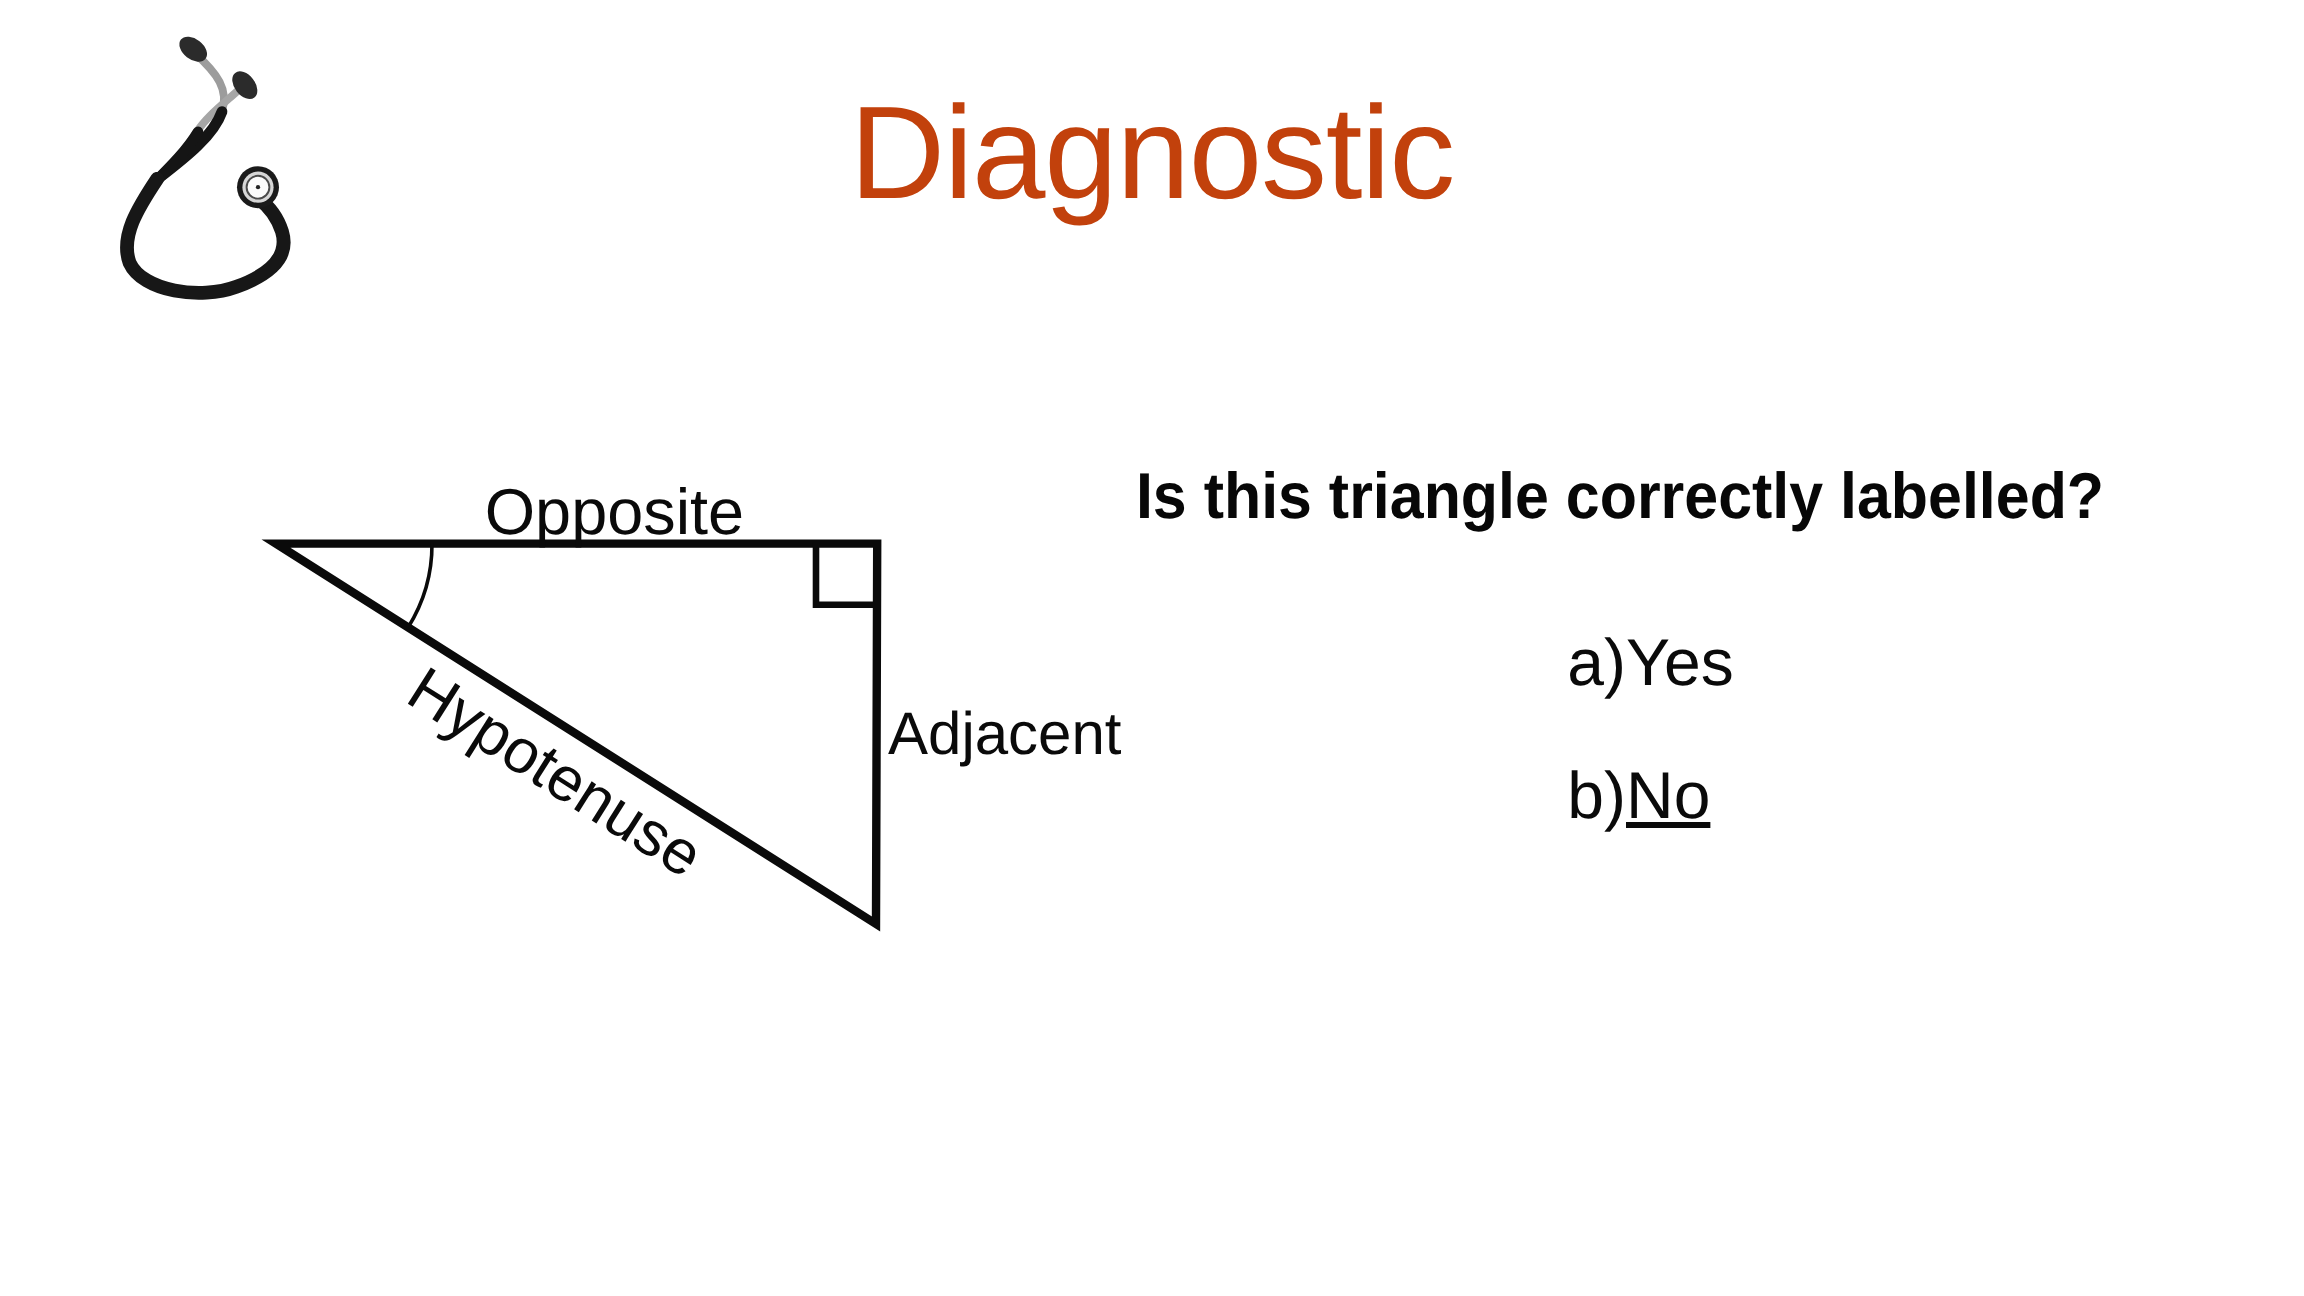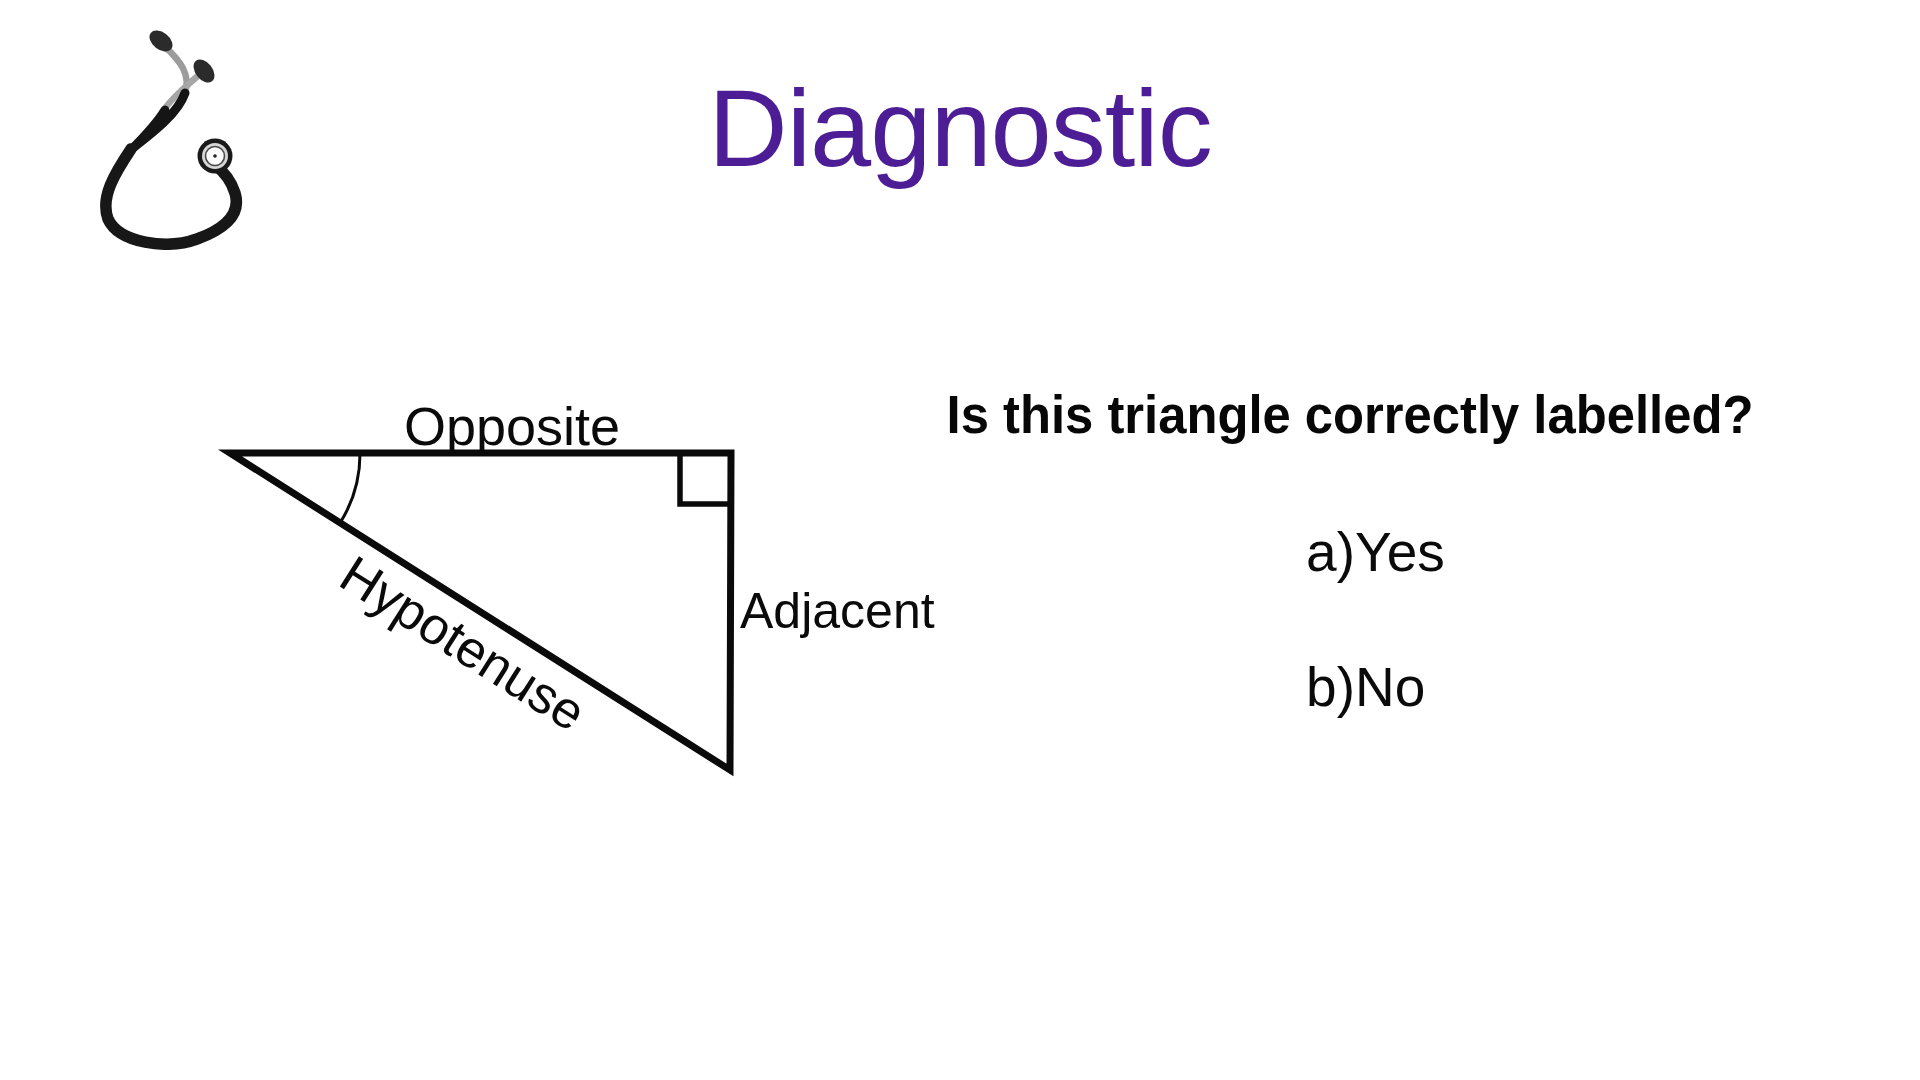--- a/index.html
+++ b/index.html
@@ -9,21 +9,21 @@
   .slide { position: relative; width: 1920px; height: 1080px; background: #ffffff; }
 
   .title {
     position: absolute;
     top: 65px; left: 0; width: 100%;
     text-align: center;
     font-size: 110px;
     font-weight: 400;
     line-height: 1.15;
     letter-spacing: -1px;
-    color: #4c1d95;
+    color: #c2410c;
     white-space: nowrap;
   }
 
   .stetho {
     position: absolute;
     left: 75px; top: 15px;
     width: 200px; height: 235px;
   }
 
   .figure-svg {
@@ -54,21 +54,21 @@
     position: absolute;
     left: 1275px;
     font-size: 55px;
     line-height: 1.15;
     white-space: nowrap;
     color: #0a0a0a;
     cursor: default;
     text-align: right;
   }
   .option-a { top: 521px; }
-  .option-b { top: 656px; }
+  .option-b { top: 632px; text-decoration: underline; }
   .option .marker { display: inline-block; width: 80px; }
 </style>
 </head>
 <body>
 
 <div class="slide">
 
   <svg class="stetho" viewBox="0 0 200 235" aria-hidden="true">
     <g>
 

